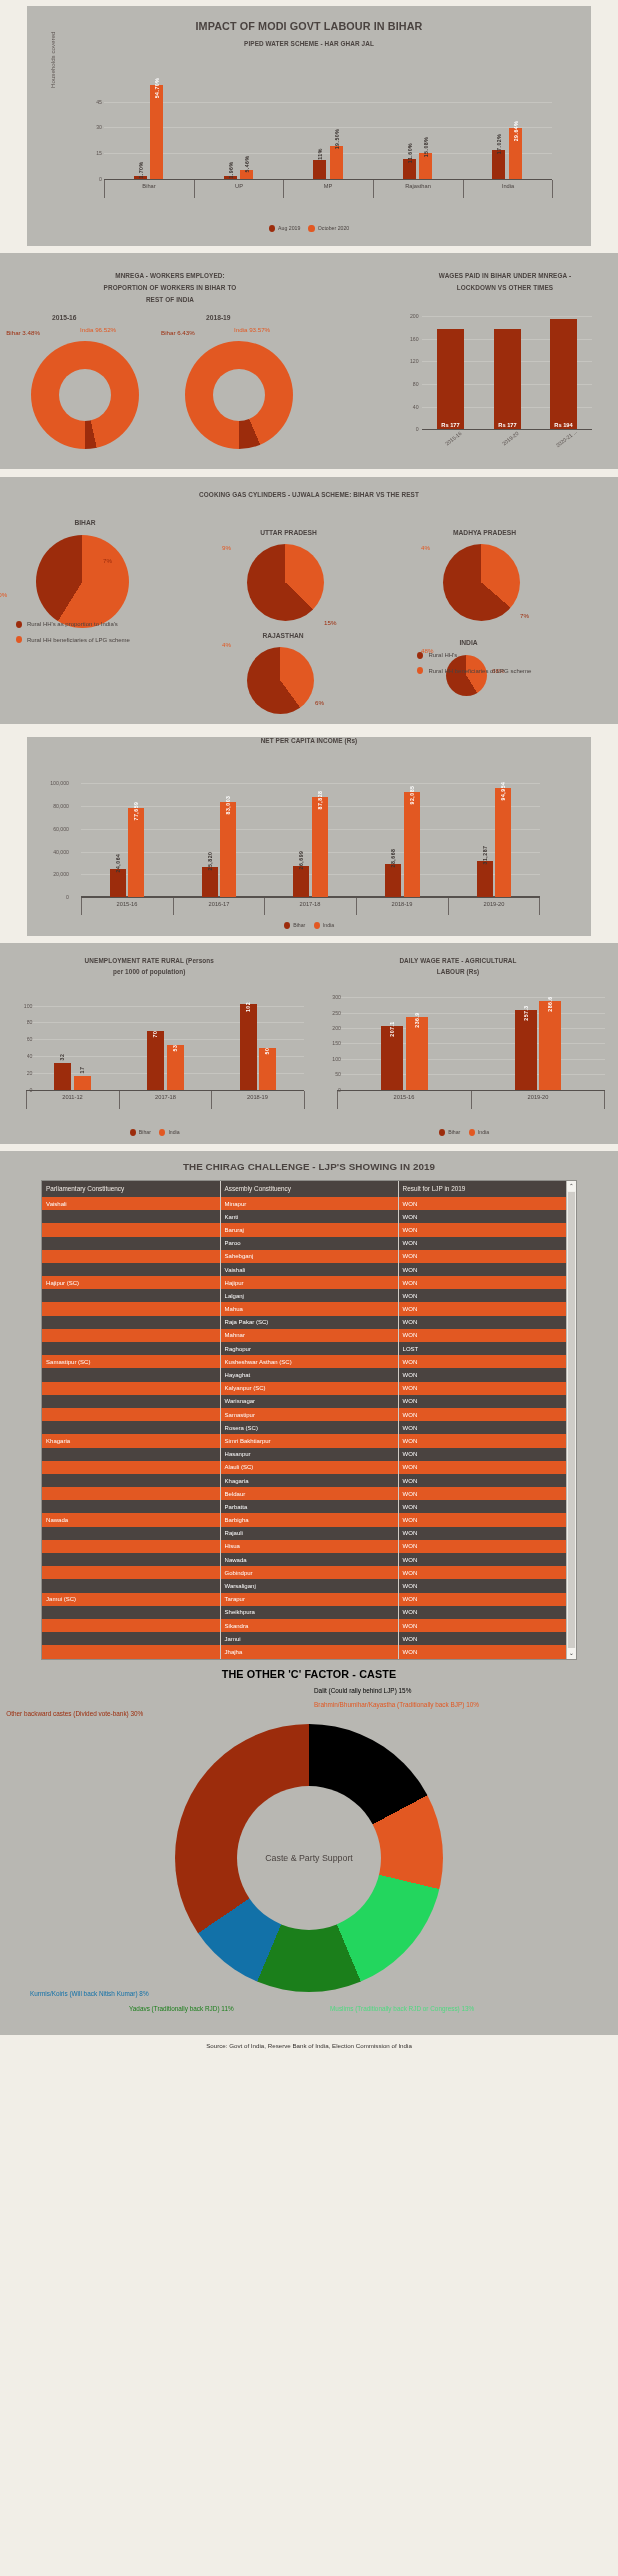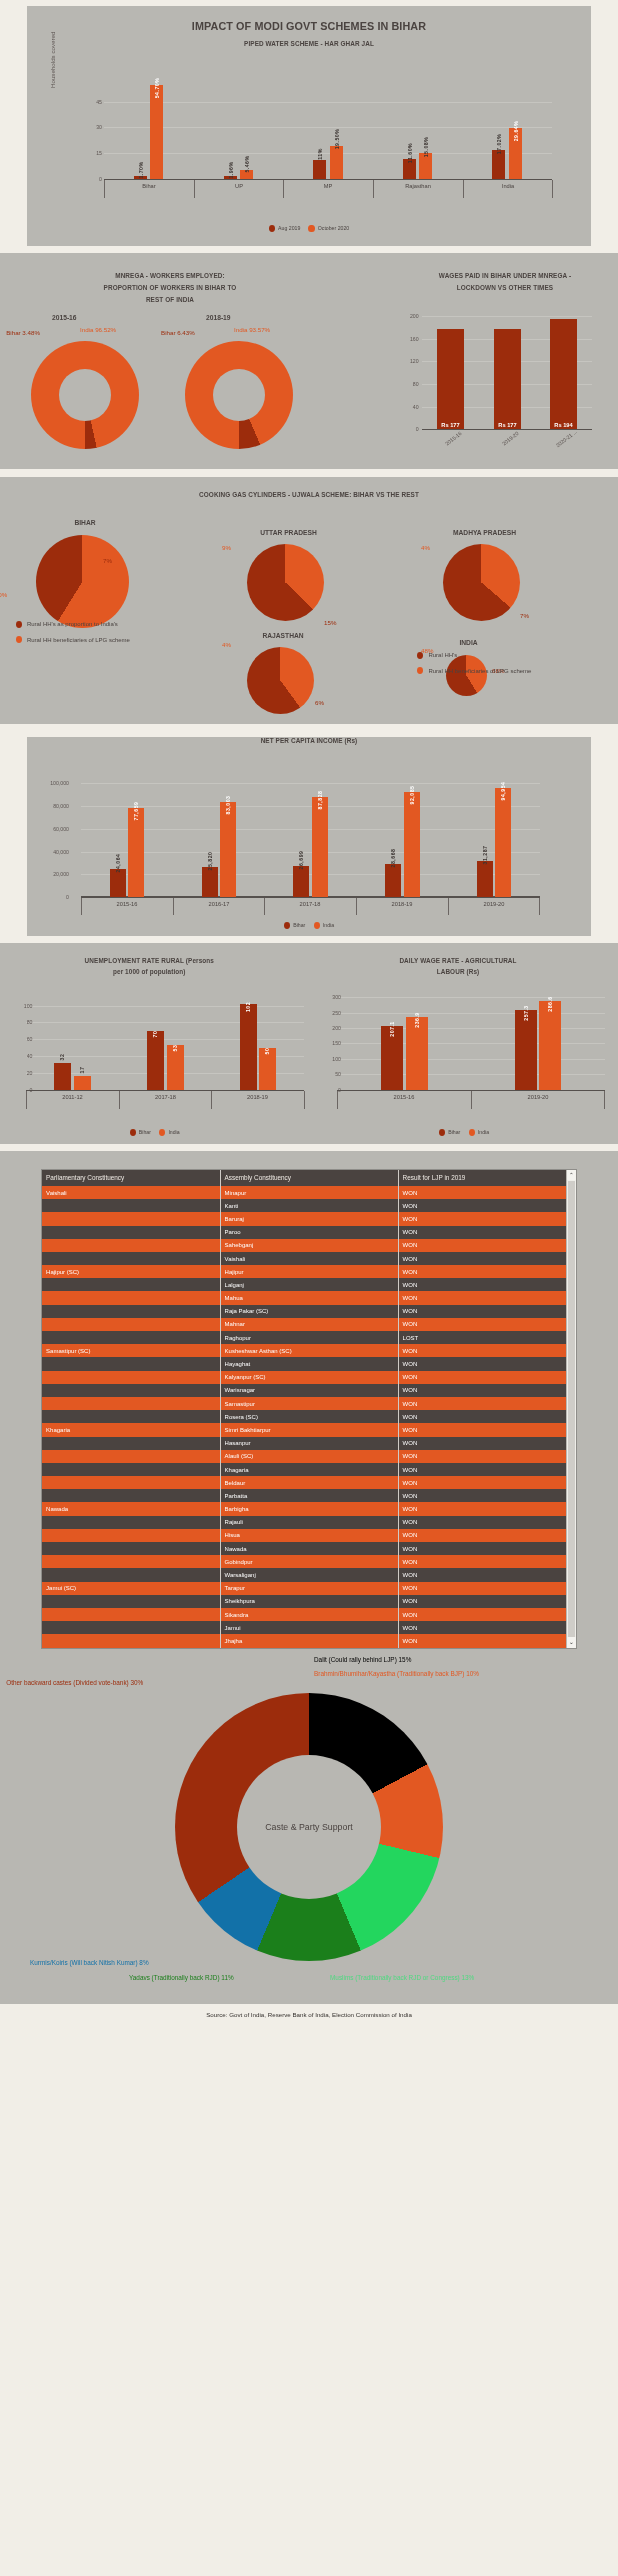--- a/index.html
+++ b/index.html
@@ -75,21 +75,21 @@
     text-align:center; font-size:6.2px; color:#35312e; padding:7.2px 0 9.3px;
     background:#f1eee7;
   }
   .donut-label { position:absolute; font-size:6.4px; white-space:nowrap; }
 </style>
 </head>
 <body>
 
 <div class="gap" style="height:6.2px"></div>
 <div class="panel" style="width:564px;height:240px;padding-top:5.2px;">
-  <div class="sect-title t1" style="margin-top:8.2px">IMPACT OF MODI GOVT SCHEMES IN BIHAR</div>
+  <div class="sect-title t1" style="margin-top:8.2px">IMPACT OF MODI GOVT LABOUR IN BIHAR</div>
   <div class="sect-title t2" style="margin-top:8.2px">PIPED WATER SCHEME - HAR GHAR JAL</div>
 
   <div class="plot" id="plot1" style="position:absolute;left:77px;top:75px;width:448px;height:98px;">
       <div class="grid-line" style="top:98px;"></div>
       <div class="ytick" style="top:98px;left:-30px;width:28px;">0</div>
       <div class="grid-line" style="top:72px;"></div>
       <div class="ytick" style="top:72px;left:-30px;width:28px;">15</div>
       <div class="grid-line" style="top:46px;"></div>
       <div class="ytick" style="top:46px;left:-30px;width:28px;">30</div>
       <div class="grid-line" style="top:20.6px;"></div>
@@ -444,20 +444,21 @@
       <div class="legend-item">
         <span class="dot" style="background:#e25822"></span>
         <span>India</span>
       </div>
     </div>
 </div>
 
 <div class="gap"></div>
 
 <div class="panel" style="width:618px;padding:9.3px 0 0;">
+  <div class="sect-title t1" style="font-size:9.8px;">THE CHIRAG CHALLENGE - LJP'S SHOWING IN 2019</div>
   <div class="tblwrap" style="margin:8.2px 41px 0 41px;">
     <table class="lj">
       <thead>
           <tr id="ljpHead">
             <th>Parliamentary Constituency</th>
             <th>Assembly Constituency</th>
             <th style="border-right:none;">Result for LJP in 2019</th>
           </tr>
         </thead>
       <tbody id="ljpBody">
@@ -638,20 +639,21 @@
           </tr>
         </tbody>
     </table>
     <div class="scrollbar">
       <div class="sb-btn">⌃</div>
       <div class="sb-thumb" style="top:11.3px;height:546px;"></div>
       <div class="sb-btn" style="position:absolute;bottom:0;left:0;right:0;">⌄</div>
     </div>
   </div>
 
+  <div class="sect-title" style="color:#000;font-size:10.8px;padding-top:8.2px;">THE OTHER 'C' FACTOR - CASTE</div>
   <div id="casteWrap" style="position:relative;height:355px;">
       <div style="position:absolute;left:175px;top:44px;width:268px;height:268px;">
         <div style="width: 268px; height: 268px; border-radius: 50%; background: conic-gradient(rgb(0, 0, 0) 0deg, rgb(0, 0, 0) 62.07deg, rgb(226, 88, 34) 62.07deg, rgb(226, 88, 34) 103.45deg, rgb(35, 214, 94) 103.45deg, rgb(35, 214, 94) 157.24deg, rgb(27, 127, 27) 157.24deg, rgb(27, 127, 27) 202.76deg, rgb(18, 113, 168) 202.76deg, rgb(18, 113, 168) 235.86deg, rgb(156, 44, 12) 235.86deg, rgb(156, 44, 12) 360deg); position: relative;">
           <div style="position:absolute;left:50%;top:50%;width:144px;height:144px;margin-left:-72px;margin-top:-72px;border-radius:50%;background:#b8b7b2;"></div>
         </div>
       </div>
       <div style="position:absolute;left:0;right:0;top:173px;text-align:center;font-size:8.8px;color:#4a4340;">Caste &amp; Party Support</div>
       <div class="donut-label" style="left:314px;top:7.2px;color:#000000;">Dalit (Could rally behind LJP) 15%</div>
       <div class="donut-label" style="left:314px;top:21.6px;color:#e25822;">Brahmin/Bhumihar/Kayastha (Traditionally back BJP) 10%</div>
       <div class="donut-label" style="left:330px;top:325px;color:#4fd980;">Muslims (Traditionally back RJD or Congress) 13%</div>

